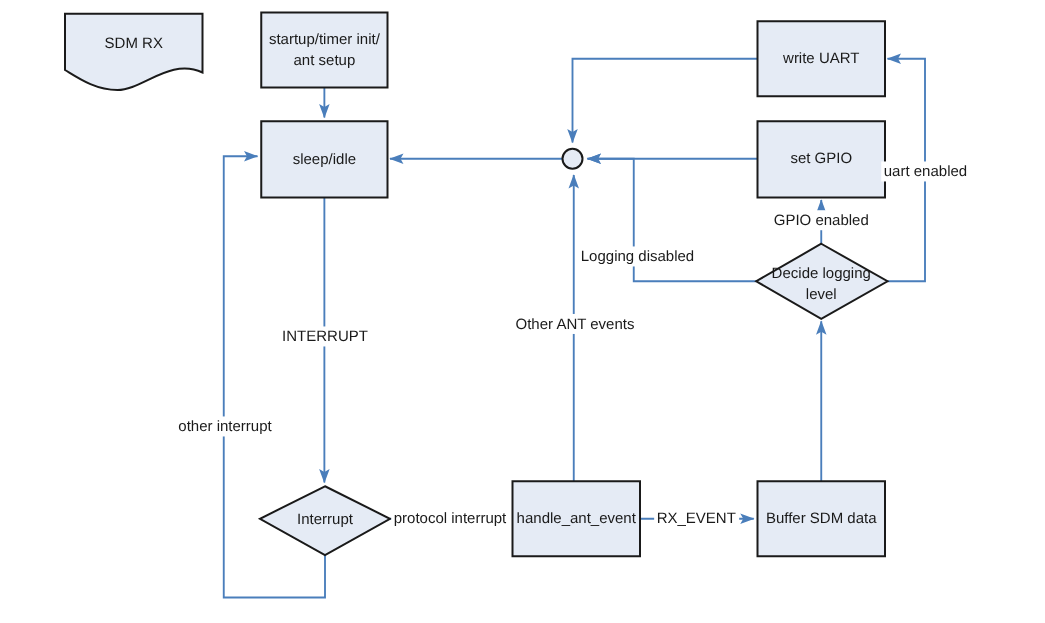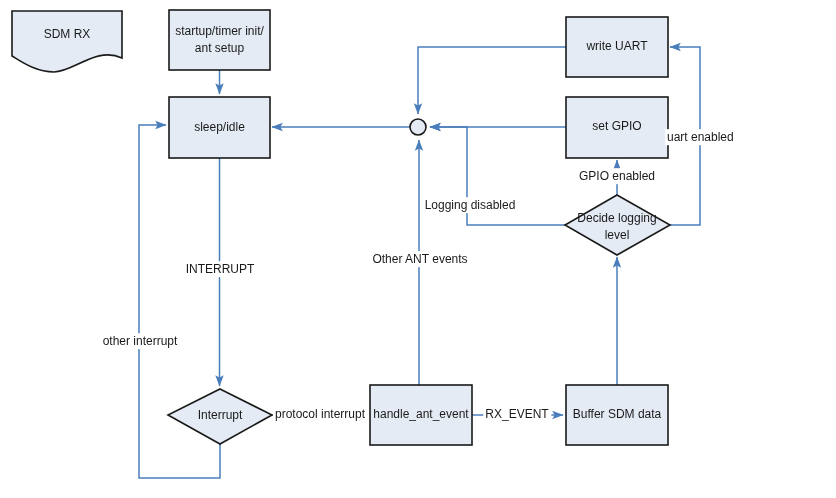--- a/index.html
+++ b/index.html
@@ -10,20 +10,21 @@
   body {
     width: 836px;
     height: 498px;
     font-family: "Liberation Sans", sans-serif;
     overflow: hidden;
   }
   #diagram-root {
     position: relative;
     width: 792px;
     height: 498px;
+    margin-left: 40px;
   }
   svg.flowchart {
     display: block;
     width: 836px;
     height: 498px;
   }
   .node-shape {
     fill: #e5ebf5;
     stroke: #1a1a1a;
     stroke-width: 1.6;

